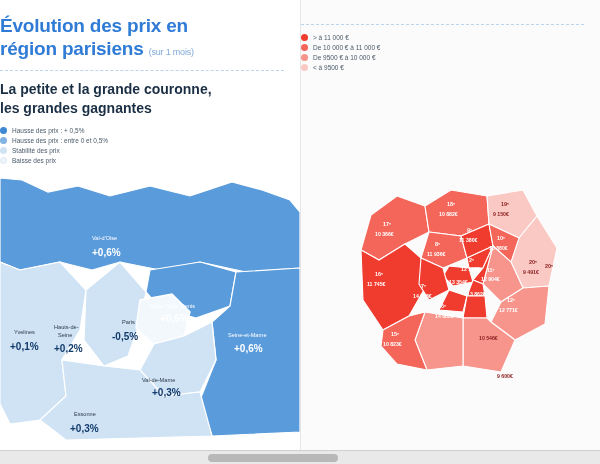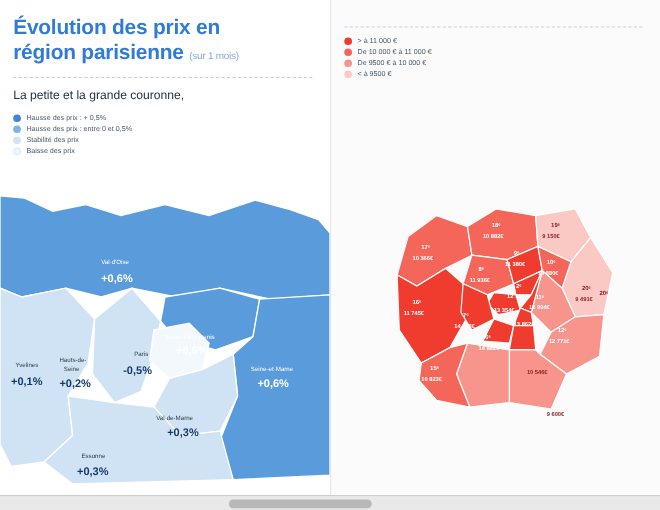--- a/index.html
+++ b/index.html
@@ -8,45 +8,45 @@
     font-family: "Liberation Sans", sans-serif;
     background: #ffffff;
     overflow: hidden;
     position: relative;
   }
   .wrap { display: flex; width: 600px; height: 450px; }
   .panel { position: relative; height: 450px; }
   .panel-left { width: 300px; background: #ffffff; }
   .panel-right { width: 300px; background: #fbfbfb; border-left: 1px solid #e6e6e6; }
 
-  .pad { padding: 14px 16px 0 12px; }
+  .pad { padding: 14px 16px 0 0; }
 
   h1.title {
     font-size: 19px;
     line-height: 1.22;
     font-weight: bold;
     letter-spacing: -0.2px;
   }
   .title-blue { color: #2f7bd6; }
   .title-darkblue { color: #1f5fc4; }
   .title-sub {
     font-size: 9px;
     font-weight: normal;
     color: #7fa9da;
     margin-top: 24px;
   }
   .divider {
     border-top: 1px dashed #bcd3ec;
     margin: 10px 0 9px 0;
   }
   h2.subtitle {
-    font-size: 11px;
+    font-size: 14px;
     line-height: 1.35;
     color: #1a2e44;
-    font-weight: normal;
+    font-weight: bold;
   }
 
   .legend { margin-top: 9px; }
   .legend-row {
     display: flex;
     align-items: center;
     margin-bottom: 3px;
   }
   .legend-dot {
     width: 7px; height: 7px; border-radius: 50%;
@@ -137,26 +137,27 @@
         <text class="lbl lbl-val" x="152" y="396">+0,3%</text>
 
         <text class="lbl lbl-name" x="74" y="416">Essonne</text>
         <text class="lbl lbl-val" x="70" y="432">+0,3%</text>
       </svg>
     </div>
 
     <div class="pad" style="position:relative;">
       <h1 class="title title-blue">
         <span>Évolution des prix en</span><br>
-        <span>région parisienne</span>
+        <span>région parisiens</span>
         <span class="title-sub">(sur 1 mois)</span>
       </h1>
       <div class="divider"></div>
       <h2 class="subtitle">
         <span>La petite et la grande couronne,</span><br>
+        <span>les grandes gagnantes</span>
       </h2>
       <div class="legend">
         <div class="legend-row">
           <span class="legend-dot" style="background:#3d87d3"></span>
           <span class="legend-label">Hausse des prix : + 0,5%</span>
         </div>
         <div class="legend-row">
           <span class="legend-dot" style="background:#7fb3e3"></span>
           <span class="legend-label">Hausse des prix : entre 0 et 0,5%</span>
         </div>

